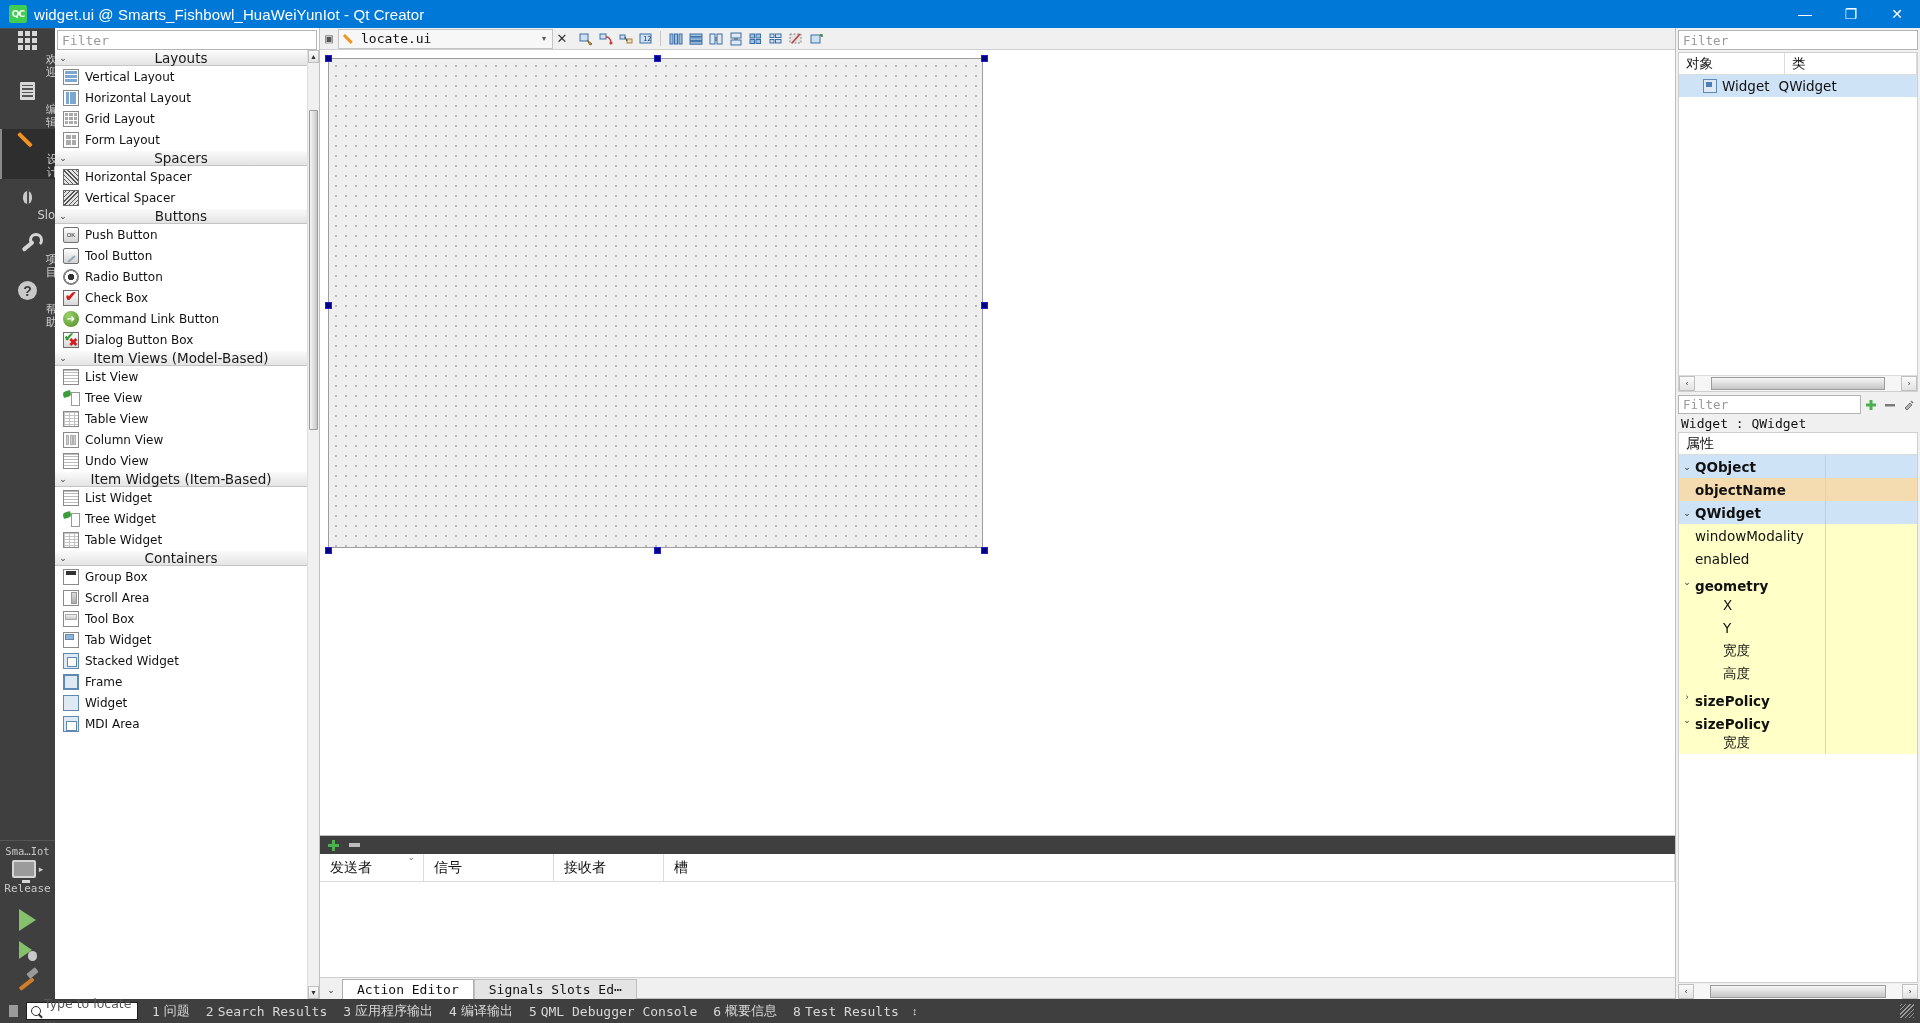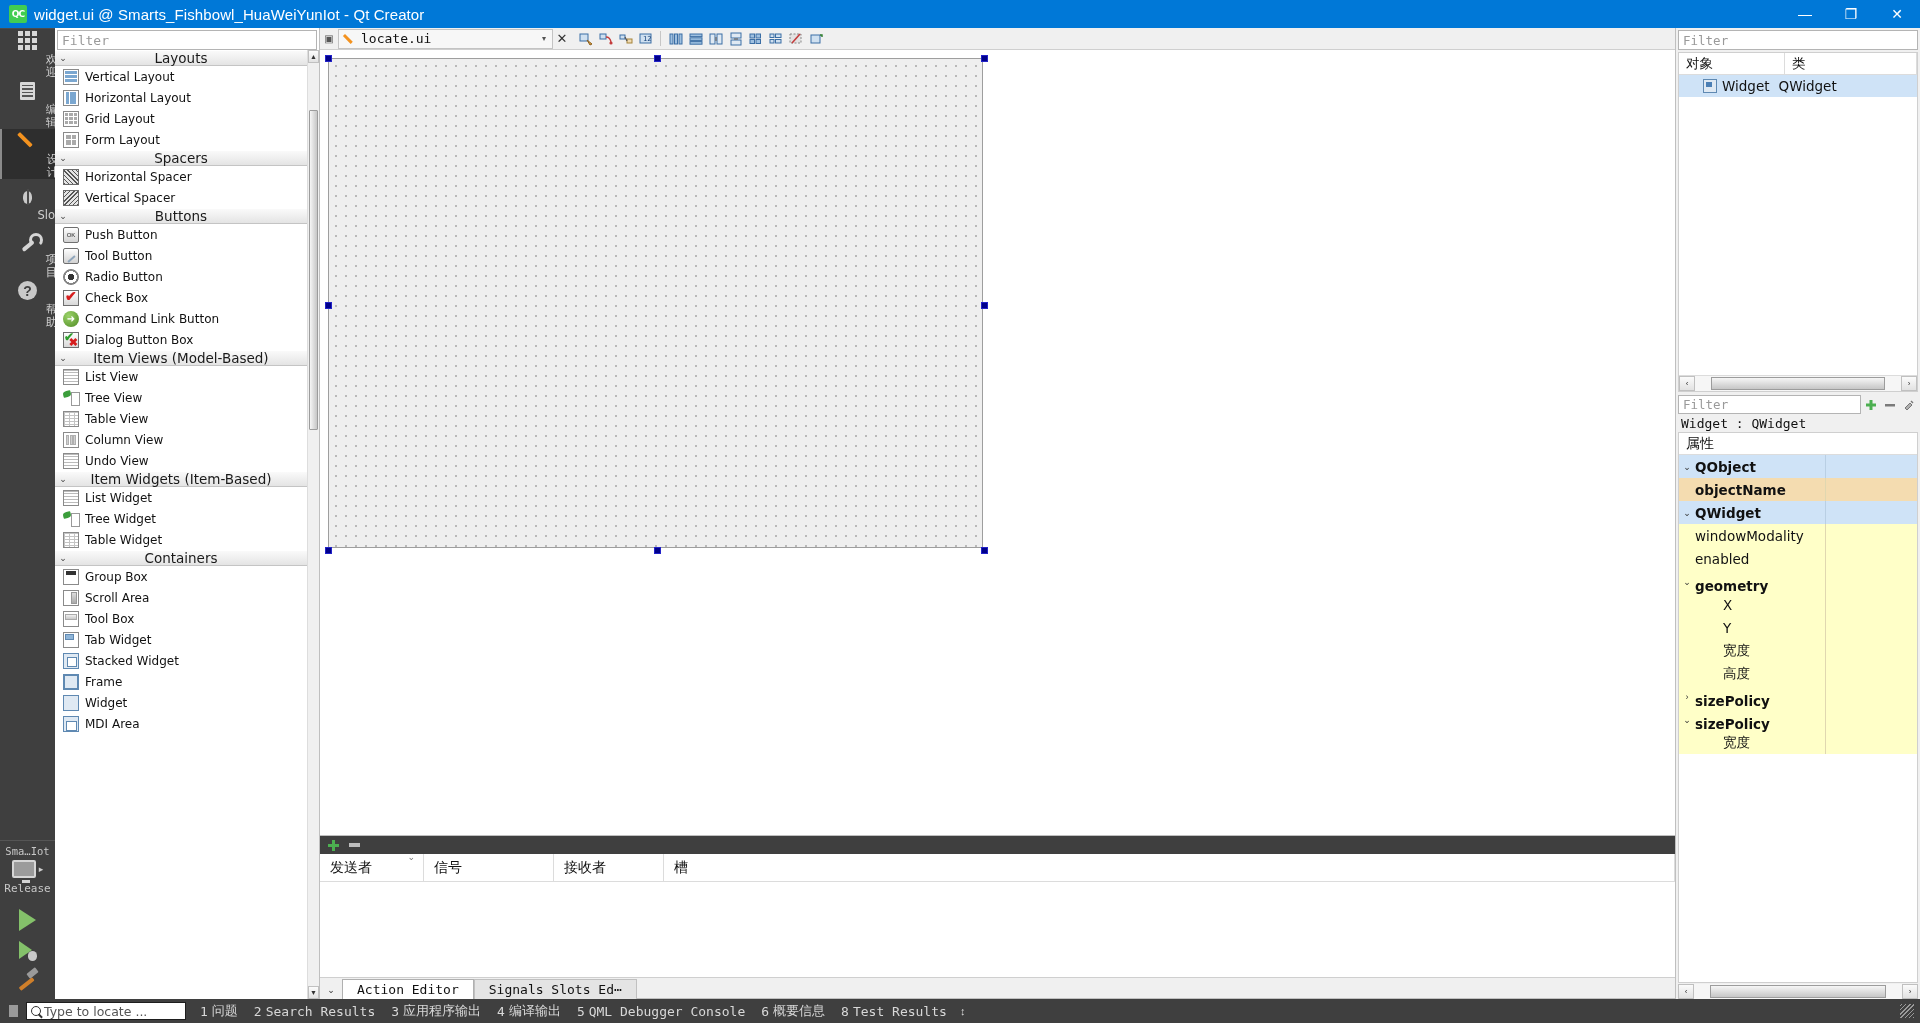--- a/index.html
+++ b/index.html
@@ -298,21 +298,21 @@
   .pe-row.prop.sel .val { background:#f4dcb0; }
   .pe-row.sub .nm { padding-left:28px; }
   .pe-row.bold .nm { font-weight:bold;margin-top:8px; }
   .pe-hscroll { height:16px; background:#f0f0f0; display:flex; align-items:center; flex:0 0 16px; }
 
   
   .statusbar { height:24px; background:#3f3f3f; display:flex; align-items:center; flex:0 0 24px;
                color:#d8d8d8; }
   .sb-logo { width:26px; display:flex; align-items:center; justify-content:center; }
   .sb-logo i { width:9px; height:12px; background:#9a9a9a; display:block; }
-  .sb-search { width:160px; height:18px; background:#fff; border:1px solid #1e1e1e; display:flex;
+  .sb-search { width:112px; height:18px; background:#fff; border:1px solid #1e1e1e; display:flex;
                align-items:center; gap:3px; padding:0 4px; }
   .sb-search .mag { width:10px; height:10px; border:1.6px solid #333; border-radius:50%; position:relative; flex:0 0 10px; }
   .sb-search .mag:after { content:""; position:absolute; right:-3px; bottom:-2px; width:5px; height:1.6px;
                           background:#333; transform:rotate(45deg); }
   .sb-search span { font-size:12.5px; color:#555; font-family:"DejaVu Sans","Liberation Sans",sans-serif; }
   .sb-items { display:flex; align-items:center; gap:0; margin-left:6px; }
   .sb-item { display:flex; align-items:center; gap:4px; padding:0 8px; font-size:13px;
              color:#d8d8d8; font-family:"DejaVu Sans Mono", monospace; white-space:nowrap; }
   .sb-item .num { color:#d8d8d8; }
   .sb-upd { width:16px; text-align:center; font-size:11px; color:#d8d8d8; }

